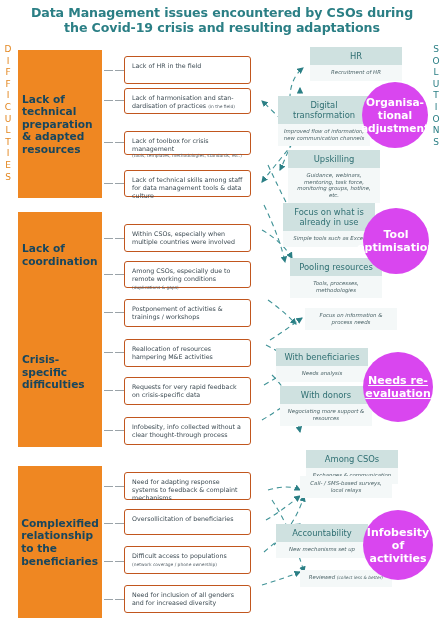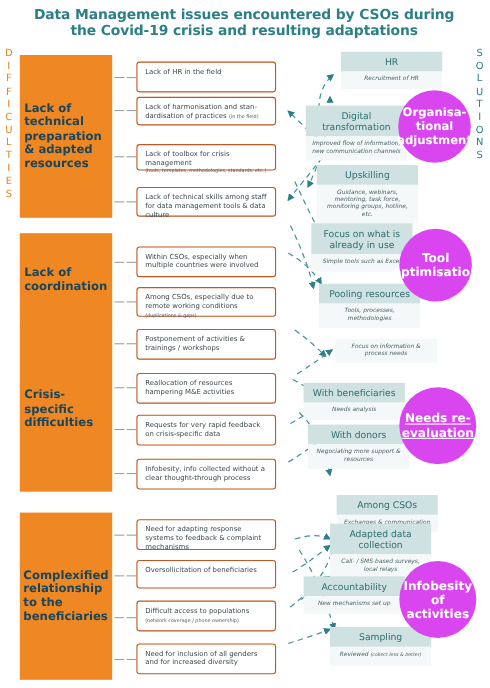--- a/index.html
+++ b/index.html
@@ -314,28 +314,26 @@
     <span class="sub">(network coverage / phone ownership)</span>
   </div>
 
   <div class="dash" style="left:104px;top:599px;width:9px;"></div>
   <div class="dash" style="left:115px;top:599px;width:9px;"></div>
   <div class="issue" style="left:124px;top:585px;width:127px;height:28px;">
     <span>Need for inclusion of all genders and for increased diversity</span>
   </div>
 
   <div class="sol" style="left:300px;top:476px;">
-    <div class="head">Adapted data collection</div>
     <div class="body">Call- / SMS-based surveys, local relays</div>
   </div>
   <div class="sol" style="left:276px;top:524px;">
     <div class="head">Accountability</div>
     <div class="body">New mechanisms set up</div>
   </div>
   <div class="sol" style="left:300px;top:570px;">
-    <div class="head">Sampling</div>
     <div class="body">
       <span>Reviewed </span><span class="tiny">(collect less &amp; better)</span>
     </div>
   </div>
   <div class="circle" style="left:363px;top:510px;width:70px;height:70px;">Infobesity of activities</div>
 
 </div>
 
 </body></html>

